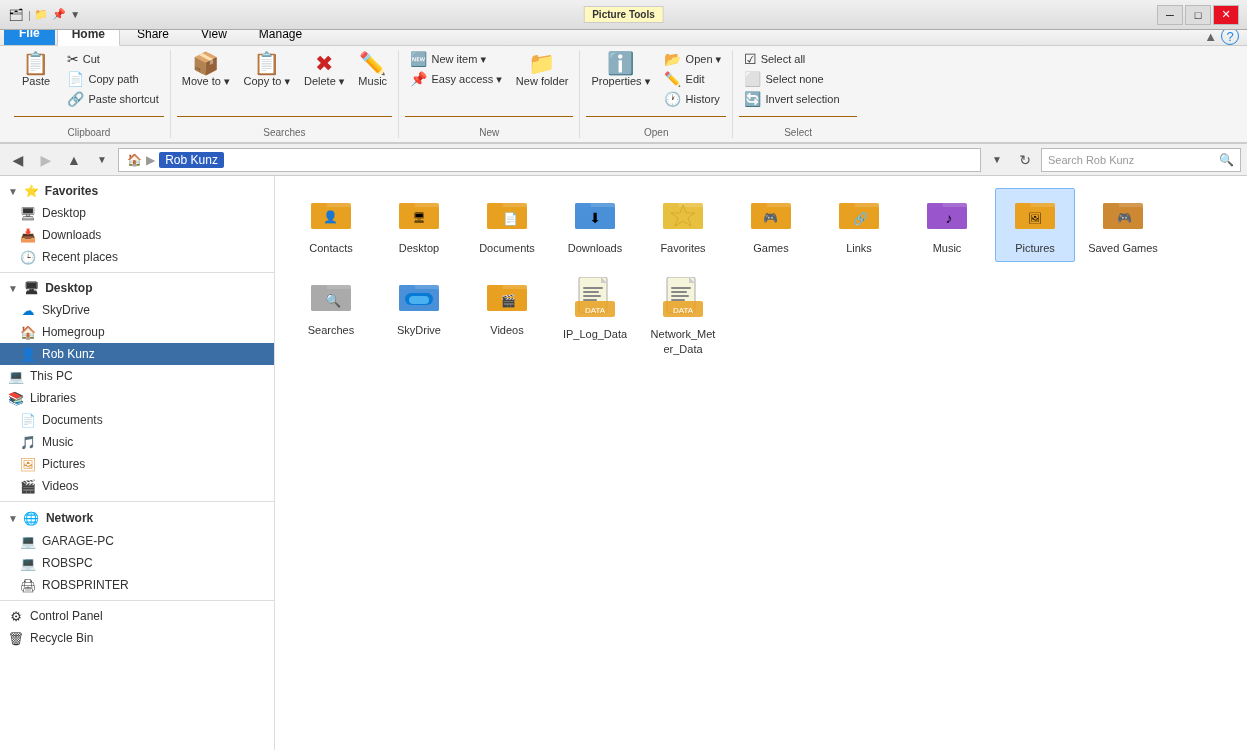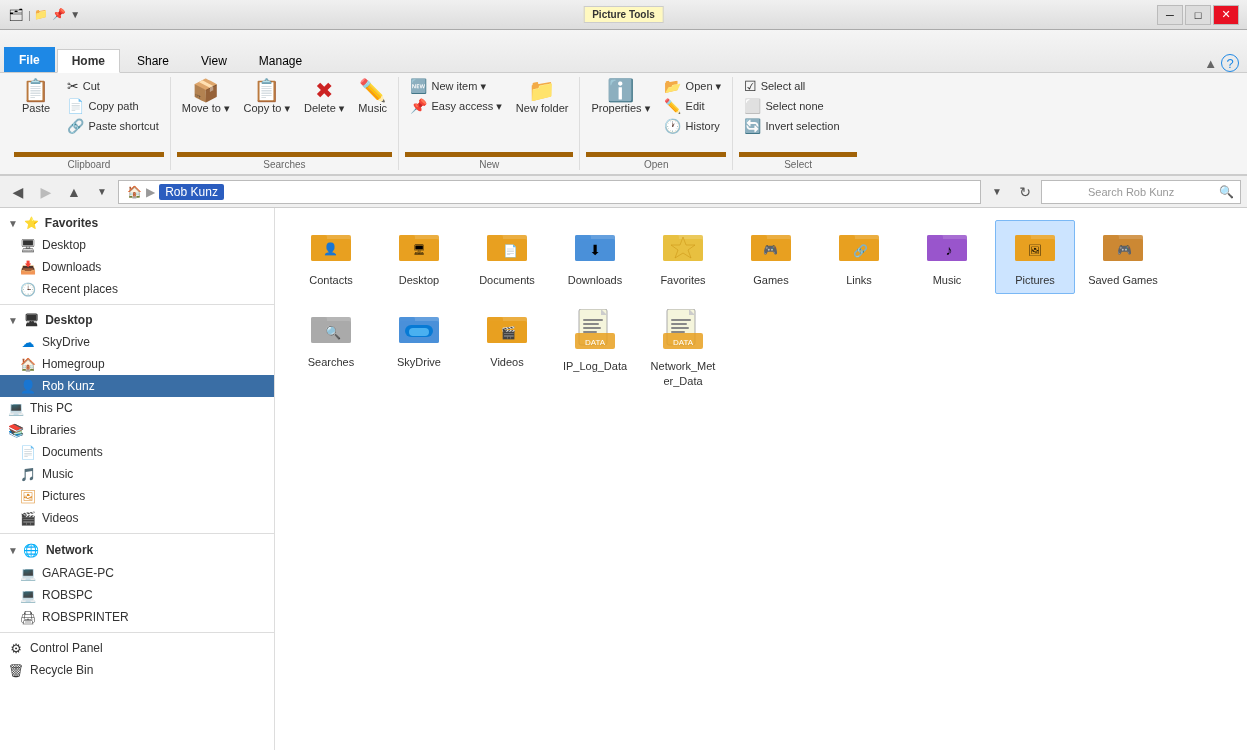--- a/index.html
+++ b/index.html
@@ -38,21 +38,21 @@
     }
     .tb-btn.close { background: #e81123; color: #fff; }
 
     
     .ribbon-tabs {
       background: linear-gradient(to bottom, #f5f5f5, #e8e8e8);
       border-bottom: 1px solid #ccc;
       display: flex;
       align-items: flex-end;
       padding: 0 4px;
-      height: 43px;
+      height: 16px;
     }
     .ribbon-tab {
       padding: 4px 14px;
       font-size: 12px;
       cursor: pointer;
       border: 1px solid transparent;
       border-bottom: none;
       margin-right: 2px;
       background: transparent;
     }
@@ -87,23 +87,23 @@
       padding: 0 6px 0 6px;
       min-width: 70px;
     }
     .ribbon-group:last-child { border-right: none; }
     .ribbon-group-content { display: flex; flex-direction: row; gap: 4px; align-items: flex-start; flex: 1; }
     .ribbon-group-label {
       font-size: 10px;
       color: #666;
       text-align: center;
       width: 100%;
-      margin-top: 17px;
-      padding-top: 2px;
-      border-top: 5px solid #a16207;
+      margin-top: 8px;
+      padding-top: 10px;
+      border-top: 1px solid #a16207;
     }
 
     .ribbon-btn {
       display: flex;
       flex-direction: column;
       align-items: center;
       cursor: pointer;
       padding: 2px 4px;
       border: 1px solid transparent;
       border-radius: 2px;
@@ -164,21 +164,21 @@
       width: 200px;
       height: 24px;
       border: 1px solid #bbb;
       background: #fff;
       padding: 0 6px;
       font-size: 12px;
       display: flex;
       align-items: center;
       justify-content: space-between;
     }
-    .search-placeholder { color: #999; font-size: 11px; margin-left: 40px; }
+    .search-placeholder { color: #999; font-size: 11px; }
     .refresh-btn {
       width: 24px; height: 24px;
       border: 1px solid transparent;
       display: flex; align-items: center; justify-content: center;
       cursor: pointer; font-size: 14px; color: #555;
     }
 
     
     .main-layout {
       display: flex;

